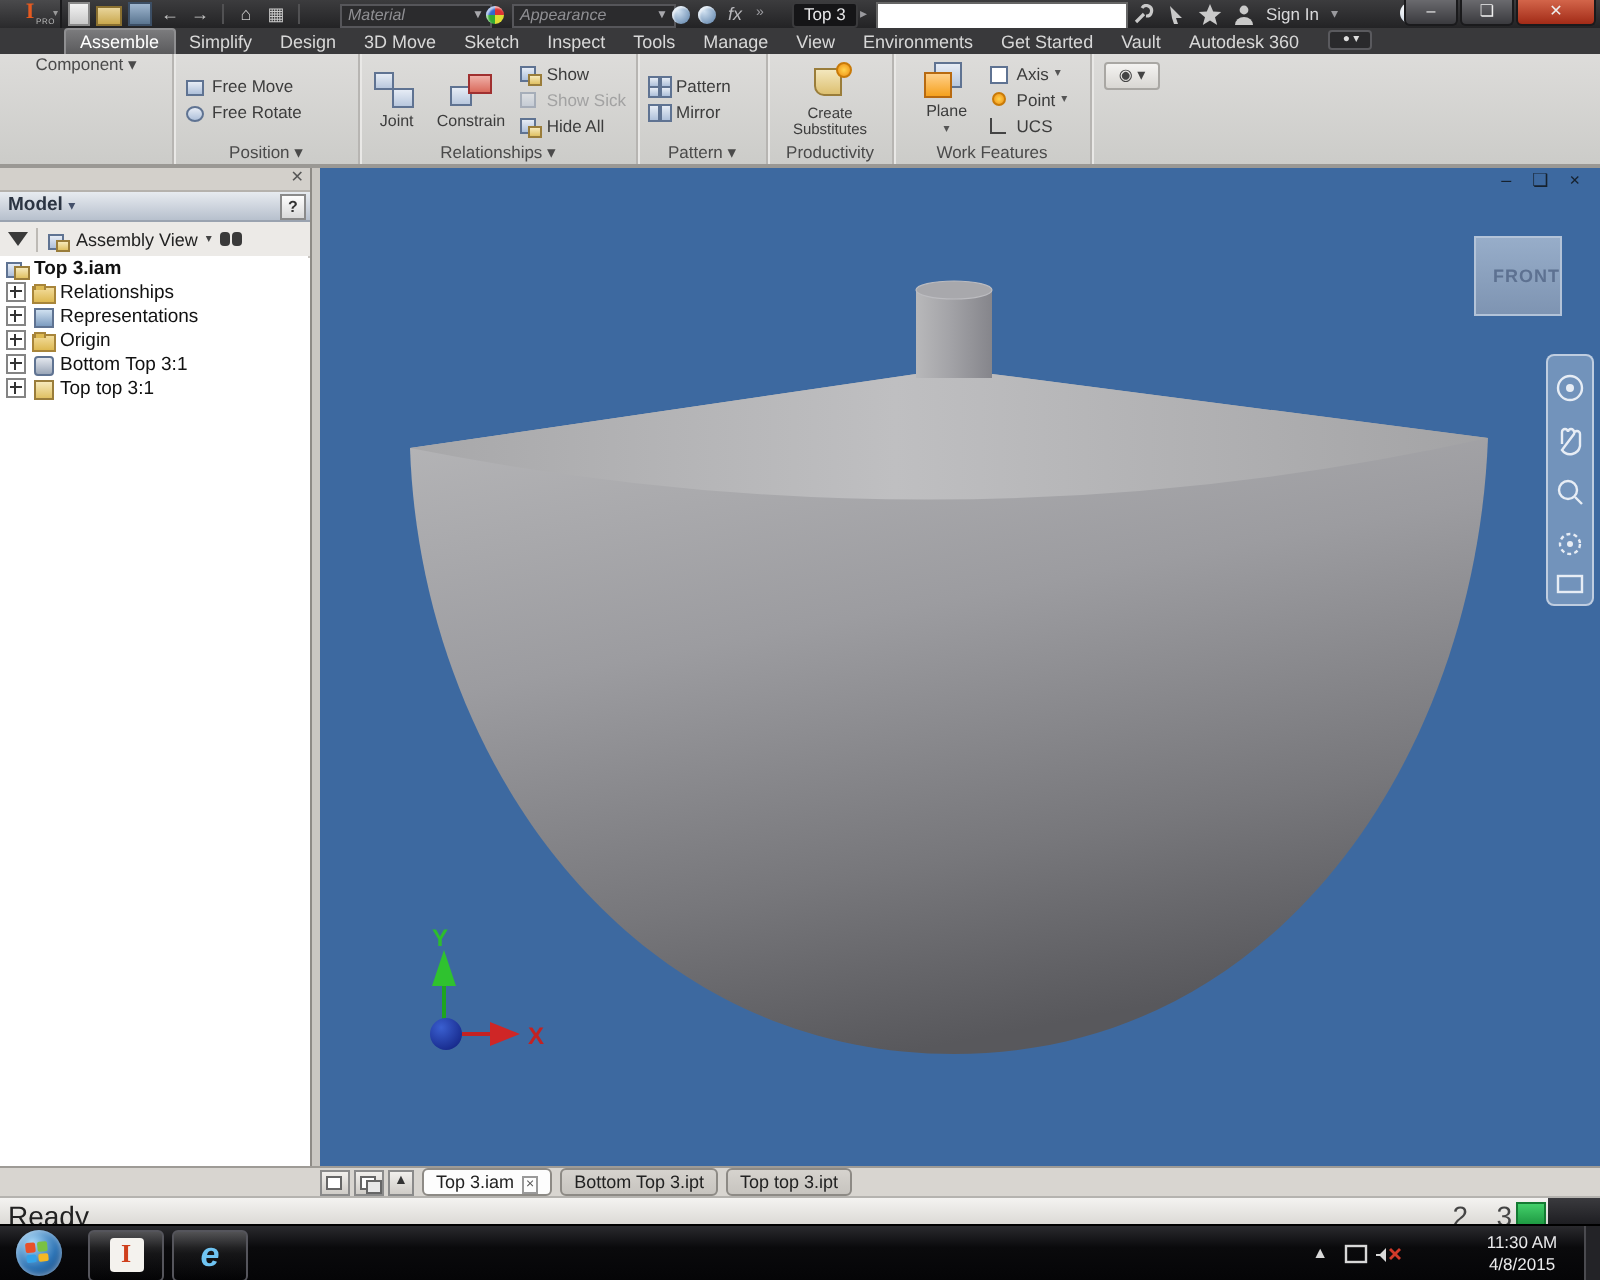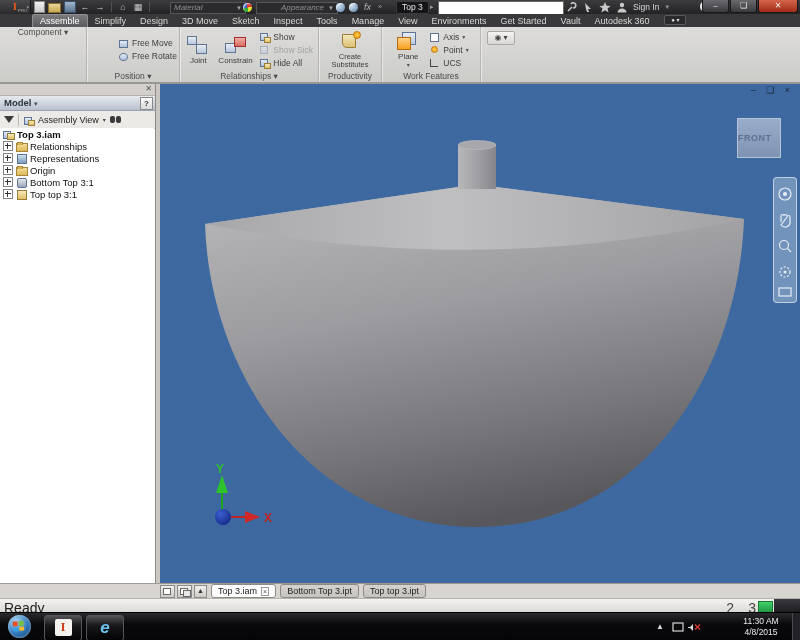--- a/index.html
+++ b/index.html
@@ -97,21 +97,21 @@
   .expander::after{content:"";position:absolute;top:1px;bottom:1px;left:3px;width:1px;background:#333;}
   .ticon{width:11px;height:10px;position:relative;flex:none;}
   .tfolder{position:absolute;left:0;top:2px;width:10px;height:7px;background:linear-gradient(#f2dc9a,#ddb952);border:1px solid #a8853a;}
   .tfolder::before{content:"";position:absolute;left:0;top:-2px;width:4px;height:2px;background:#ddb952;border:1px solid #a8853a;border-bottom:none;}
   
   .viewport{position:absolute;left:160px;top:0;width:640px;height:100%;background:#3d69a0;overflow:hidden;}
   .vpsplit{position:absolute;left:156px;top:0;width:4px;height:100%;background:#cac7c2;}
   .vwinbtns{position:absolute;right:6px;top:1px;color:#16222f;font-size:9px;letter-spacing:4px;}
   .viewcube{position:absolute;left:577px;top:34px;width:42px;height:38px;
     background:linear-gradient(#97adc9,#7e94b2);border:1px solid #b3c3d8;
-    color:#5d7191;font-size:9px;font-weight:bold;text-align:left;line-height:38px;letter-spacing:.5px;}
+    color:#5d7191;font-size:9px;font-weight:bold;text-align:right;line-height:38px;letter-spacing:.5px;}
   .navbar{position:absolute;left:613px;top:93px;width:22px;height:124px;border-radius:4px;
     background:rgba(225,233,243,.33);border:1px solid rgba(255,255,255,.55);}
   
   .doctabs{position:absolute;left:0;top:583px;width:800px;height:15px;background:#d8d5d0;border-top:1px solid #9e9b96;
     box-sizing:border-box;display:flex;align-items:center;}
   .dticon{width:13px;height:11px;border:1px solid #8a8a8a;background:linear-gradient(#f1efec,#cfccc7);margin-left:2px;position:relative;}
   .dticon::before{content:"";position:absolute;left:2px;top:2px;width:6px;height:5px;border:1px solid #666;background:#fff;}
   .dticon.tile::after{content:"";position:absolute;left:5px;top:4px;width:6px;height:5px;border:1px solid #666;background:#e8e8e8;}
   .dtup{width:11px;height:11px;border:1px solid #8a8a8a;background:linear-gradient(#f1efec,#cfccc7);
     font-size:7px;text-align:center;line-height:10px;color:#333;margin-left:2px;}
@@ -166,21 +166,21 @@
       <span class="sep"></span>
       <span class="qicon">⌂</span>
       <span class="qicon">▦</span>
       <span class="sep"></span>
     </div>
     <div class="combo" style="left:170px;width:68px;">
       <span>Material</span>
       <span class="dd">▼</span>
     </div>
     <div class="sphere" style="left:243px;"></div>
-    <div class="combo" style="left:256px;width:74px;text-align:right;">
+    <div class="combo" style="left:256px;width:74px;">
       <span>Appearance</span>
       <span class="dd">▼</span>
     </div>
     <div class="sphere plain" style="left:336px;"></div>
     <div class="sphere plain" style="left:349px;"></div>
     <div class="fx" style="left:364px;">fx</div>
     <div class="chev" style="left:378px;">»</div>
     <div class="doctitle">Top 3</div>
     <div class="chev" style="left:430px;">▸</div>
     <input class="searchbox" style="">
@@ -227,21 +227,21 @@
     <span class="camicon">● ▾</span>
   </div>
 
   <div class="ribbon">
 
     <div class="panel" style="width:86px;">
       <div class="plabel"><span>Component</span> ▾</div>
     </div>
 
     <div class="panel" style="width:92px;">
-      <div class="pbody" style="justify-content:flex-start;margin-left:26px;">
+      <div class="pbody" style="justify-content:flex-start;">
         <div class="smallcol">
           <div class="smallbtn">
             <span class="sicon">
                 <span class="sq" style="left:1px;top:2px;width:7px;height:6px;"></span>
               </span>
             <span>Free Move</span>
           </div>
           <div class="smallbtn">
             <span class="sicon">
                 <span class="sq" style="left:1px;top:2px;width:7px;height:6px;border-radius:50%;"></span>
@@ -288,20 +288,43 @@
                 <span class="sq" style="left:1px;top:1px;width:6px;height:6px;"></span>
                 <span class="sq y" style="left:5px;top:5px;width:5px;height:4px;"></span>
               </span>
             <span>Hide All</span>
           </div>
         </div>
       </div>
       <div class="plabel"><span>Relationships</span> ▾</div>
     </div>
 
+    <div class="panel" style="width:64px;">
+      <div class="pbody" style="justify-content:flex-start;">
+        <div class="smallcol">
+          <div class="smallbtn">
+            <span class="sicon">
+              <span class="sq" style="left:0;top:0;width:4px;height:4px;"></span>
+                <span class="sq" style="left:6px;top:0;width:4px;height:4px;"></span>
+              <span class="sq" style="left:0;top:5px;width:4px;height:4px;"></span>
+                <span class="sq" style="left:6px;top:5px;width:4px;height:4px;"></span>
+            </span>
+            <span>Pattern</span>
+          </div>
+          <div class="smallbtn">
+            <span class="sicon">
+              <span class="sq" style="left:0;top:1px;width:4px;height:7px;"></span>
+                <span class="sq" style="left:6px;top:1px;width:4px;height:7px;"></span>
+            </span>
+            <span>Mirror</span>
+          </div>
+        </div>
+      </div>
+      <div class="plabel"><span>Pattern</span> ▾</div>
+    </div>
 
     <div class="panel" style="width:62px;justify-content:flex-end;">
       <div class="pbody">
         <div class="bigbtn" style="width:58px;">
           <div class="icon20">
             <span class="cube tan" style="left:4px;top:3px;width:12px;height:12px;border-radius:0 0 0 5px;"></span>
             <span class="dot" style="right:1px;top:0;"></span>
           </div>
           <div class="blabel" style="font-size:7.5px;"><span>Create Substitutes</span></div>
         </div>

